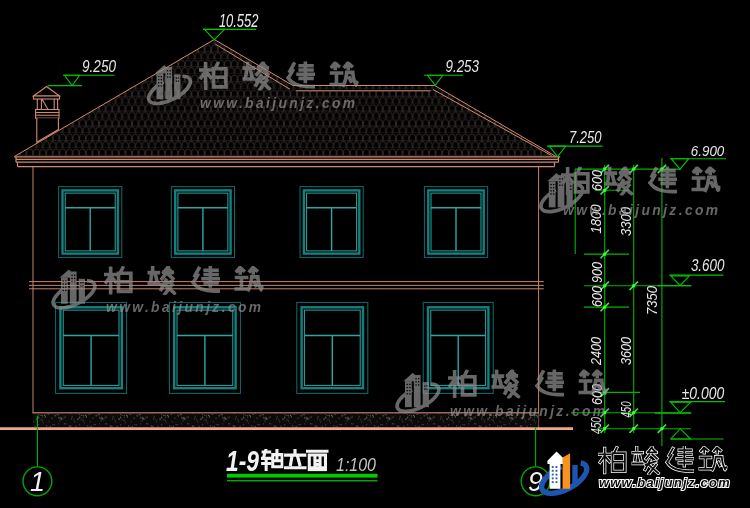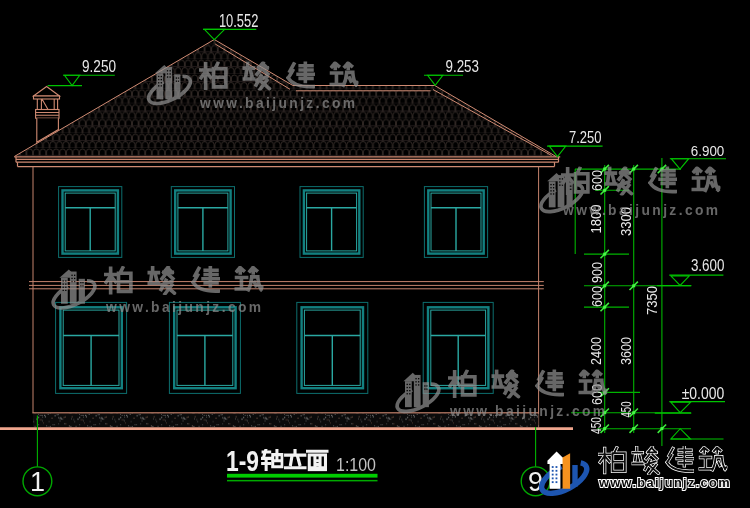--- a/index.html
+++ b/index.html
@@ -1,16 +1,16 @@
 <!DOCTYPE html>
 <html><head>
 <meta charset="utf-8">
 <style>
 html,body{margin:0;padding:0;background:#000;}
-#cv{position:relative;width:750px;height:508px;background:#000;overflow:hidden;}
+#cv{position:relative;width:750px;height:508px;background:#000;overflow:hidden;font-style:italic;}
 svg{display:block;}
 text{font-family:"Liberation Sans",sans-serif;}
 svg{stroke-width:12}
 </style>
 </head>
 <body>
 <div id="cv">
 <svg width="750" height="508" viewBox="0 0 750 508">
 <defs>
 

